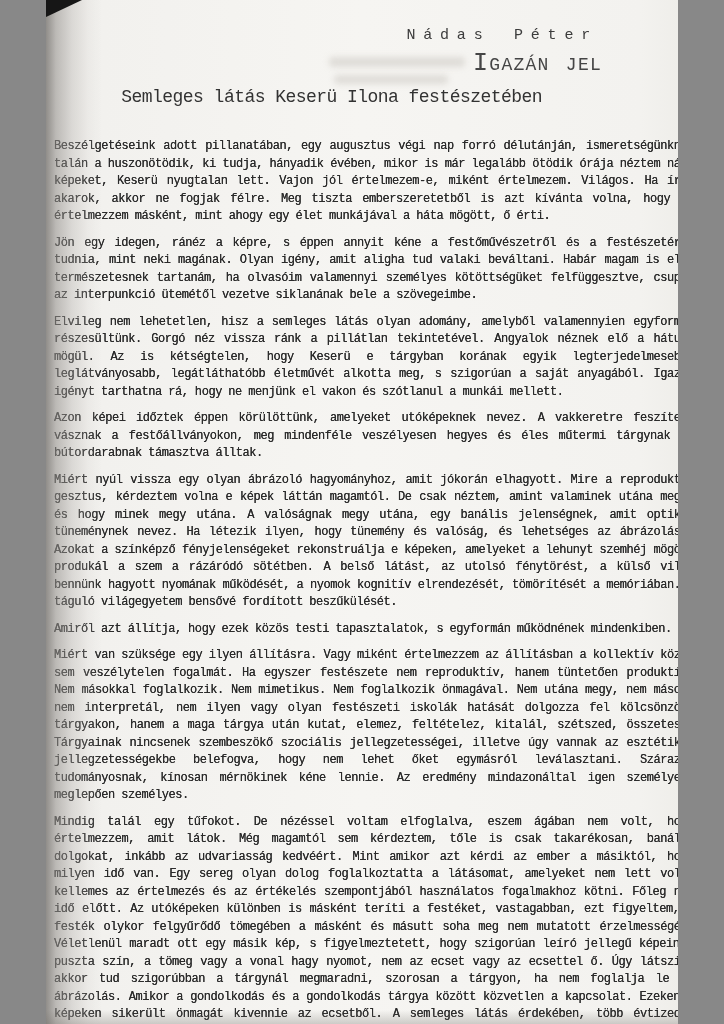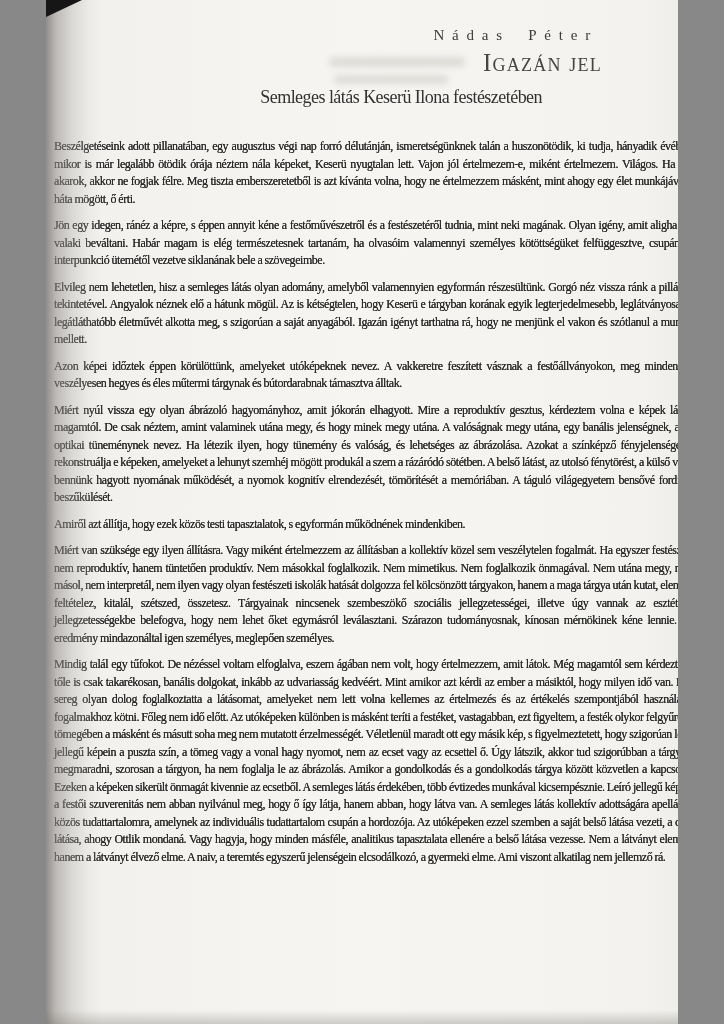--- a/index.html
+++ b/index.html
@@ -2,21 +2,21 @@
 <html lang="hu"><head>
 <meta charset="utf-8">
 <style>
   html,body{margin:0;padding:0;background:#888;}
   .page{
     position:relative;
     width:632px;height:1024px;
     margin:0 auto;
     overflow:hidden;
     background:linear-gradient(to right,#e9e7e4 0%,#f2f1ee 9%,#f6f5f2 50%,#f3f2ef 94%,#efeeea 100%);
-    font-family:Liberation Serif, serif;
+    font-family:Liberation Mono, monospace;
     color:#2d2d2d;
   }
   
   .corner-mark{
     position:absolute;left:0;top:0;width:36px;height:17px;
     background:#161616;
     clip-path:polygon(0 0,100% 0,0 100%);
     z-index:6;
   }
   .binding-shadow{

